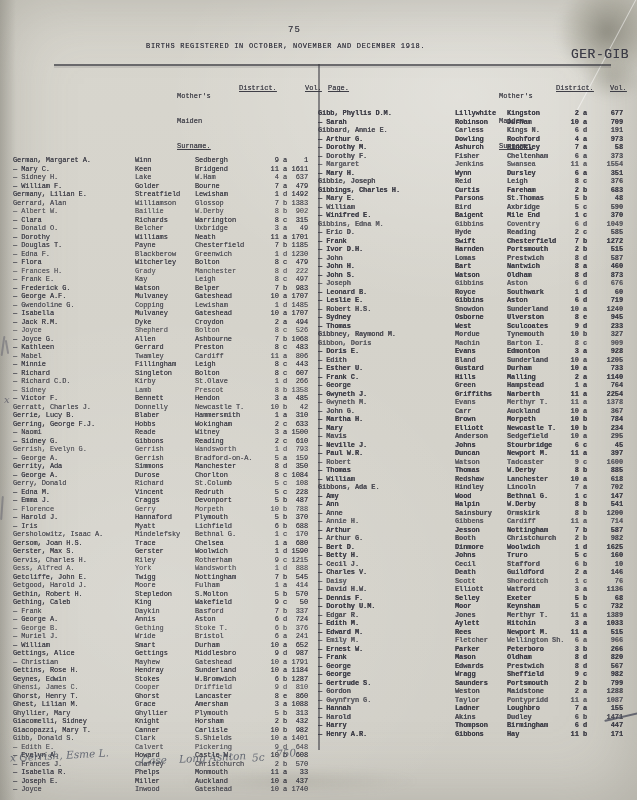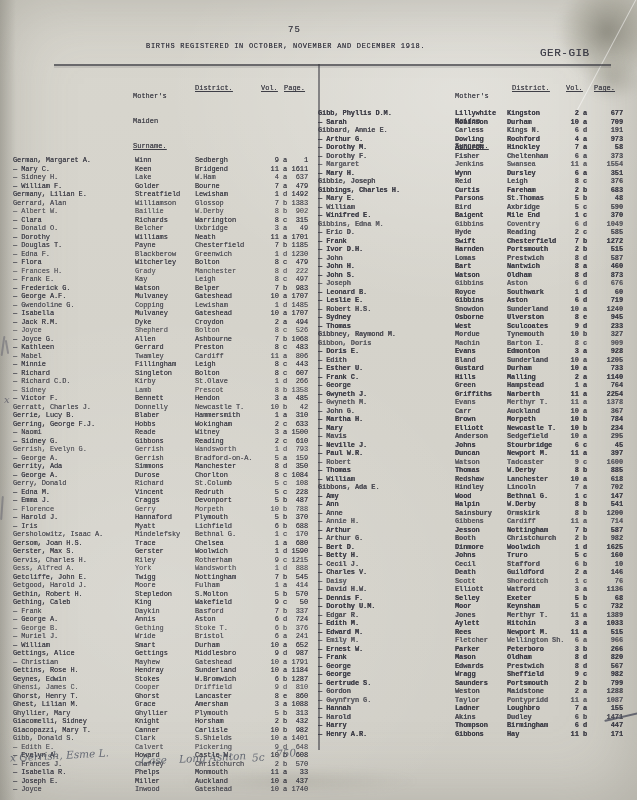--- a/index.html
+++ b/index.html
@@ -29,29 +29,29 @@
   .crease { position:absolute; right:30px; top:-10px; width:1px; height:130px;
     background:rgba(255,255,255,0.5); transform:rotate(28deg); }
   .smudge-b { position:absolute; left:180px; bottom:6px; width:240px; height:26px;
     background:radial-gradient(closest-side, rgba(120,118,104,0.18), transparent); filter:blur(3px); }
 
   
   .pageno { position:absolute; left:288px; top:25px; font-size:9px; letter-spacing:1px;
     color:rgba(62,62,72,0.85); text-shadow:0 0 .5px currentColor; }
   .title { position:absolute; left:146px; top:42px; font-size:7px; letter-spacing:.7px;
     color:rgba(55,55,66,0.9); text-shadow:0 0 .6px currentColor; white-space:pre; }
-  .rangecode { position:absolute; left:540px; top:47px; font-size:11px; letter-spacing:.5px;
+  .rangecode { position:absolute; left:571px; top:47px; font-size:13px; letter-spacing:.5px;
     color:rgba(55,55,66,0.8); text-shadow:0 0 .5px currentColor; }
   .toprule { position:absolute; left:54px; right:26px; top:64px; height:2px;
     background:rgba(58,58,66,0.7); box-shadow:0 2px 0 rgba(58,58,66,0.12); }
   .divider { position:absolute; left:318px; top:64px; bottom:50px; width:2px;
     background:rgba(58,58,66,0.55); }
 
   .h { position:absolute; font-size:7px; line-height:8.2px; white-space:pre;
-    color:rgba(60,60,70,0.88); text-shadow:0 0 .5px currentColor; }
+    color:rgba(60,60,70,0.88); text-shadow:0 0 .5px currentColor;margin-left:44px; }
   .u { text-decoration:underline; }
 
   
   .col { position:absolute; top:109px; }
   .col-left  { left:0;     width:318px;margin-top:47px; }
   .col-right { left:313px; width:319px;font-weight:bold; }
   .row { display:grid; height:8.5px; line-height:8.5px; font-size:7px; white-space:pre;
     color:rgba(62,62,72,0.92); text-shadow:0 0 .45px currentColor; letter-spacing:-0.1px; }
   .col-left  .row { padding-left:13px; grid-template-columns:122px 60px 64px 28px 21px; }
   .col-right .row { padding-left:5px;  grid-template-columns:137px 52px 60px 20px 36px; }

